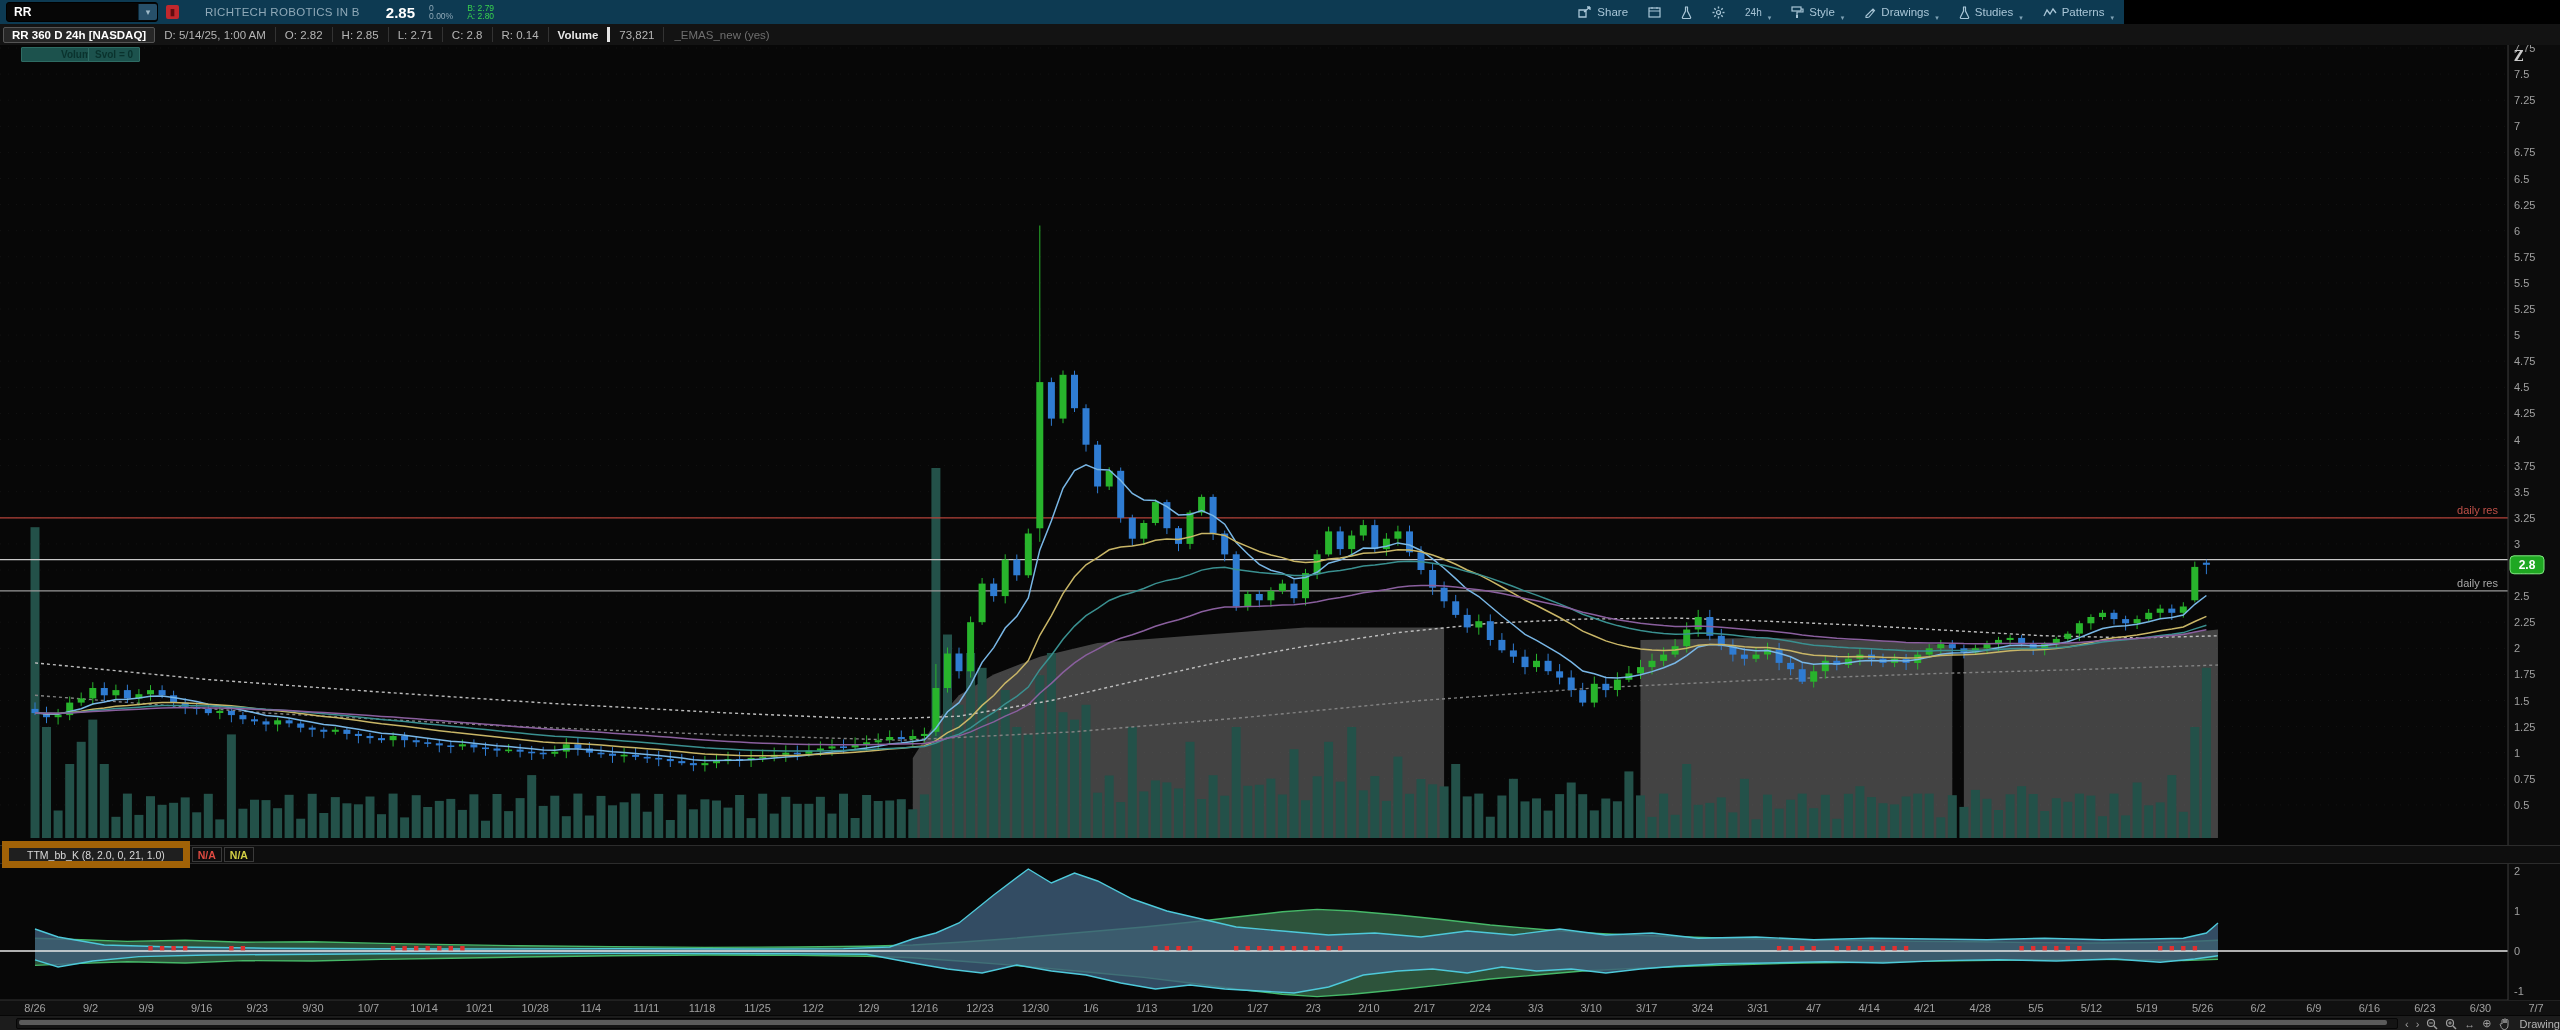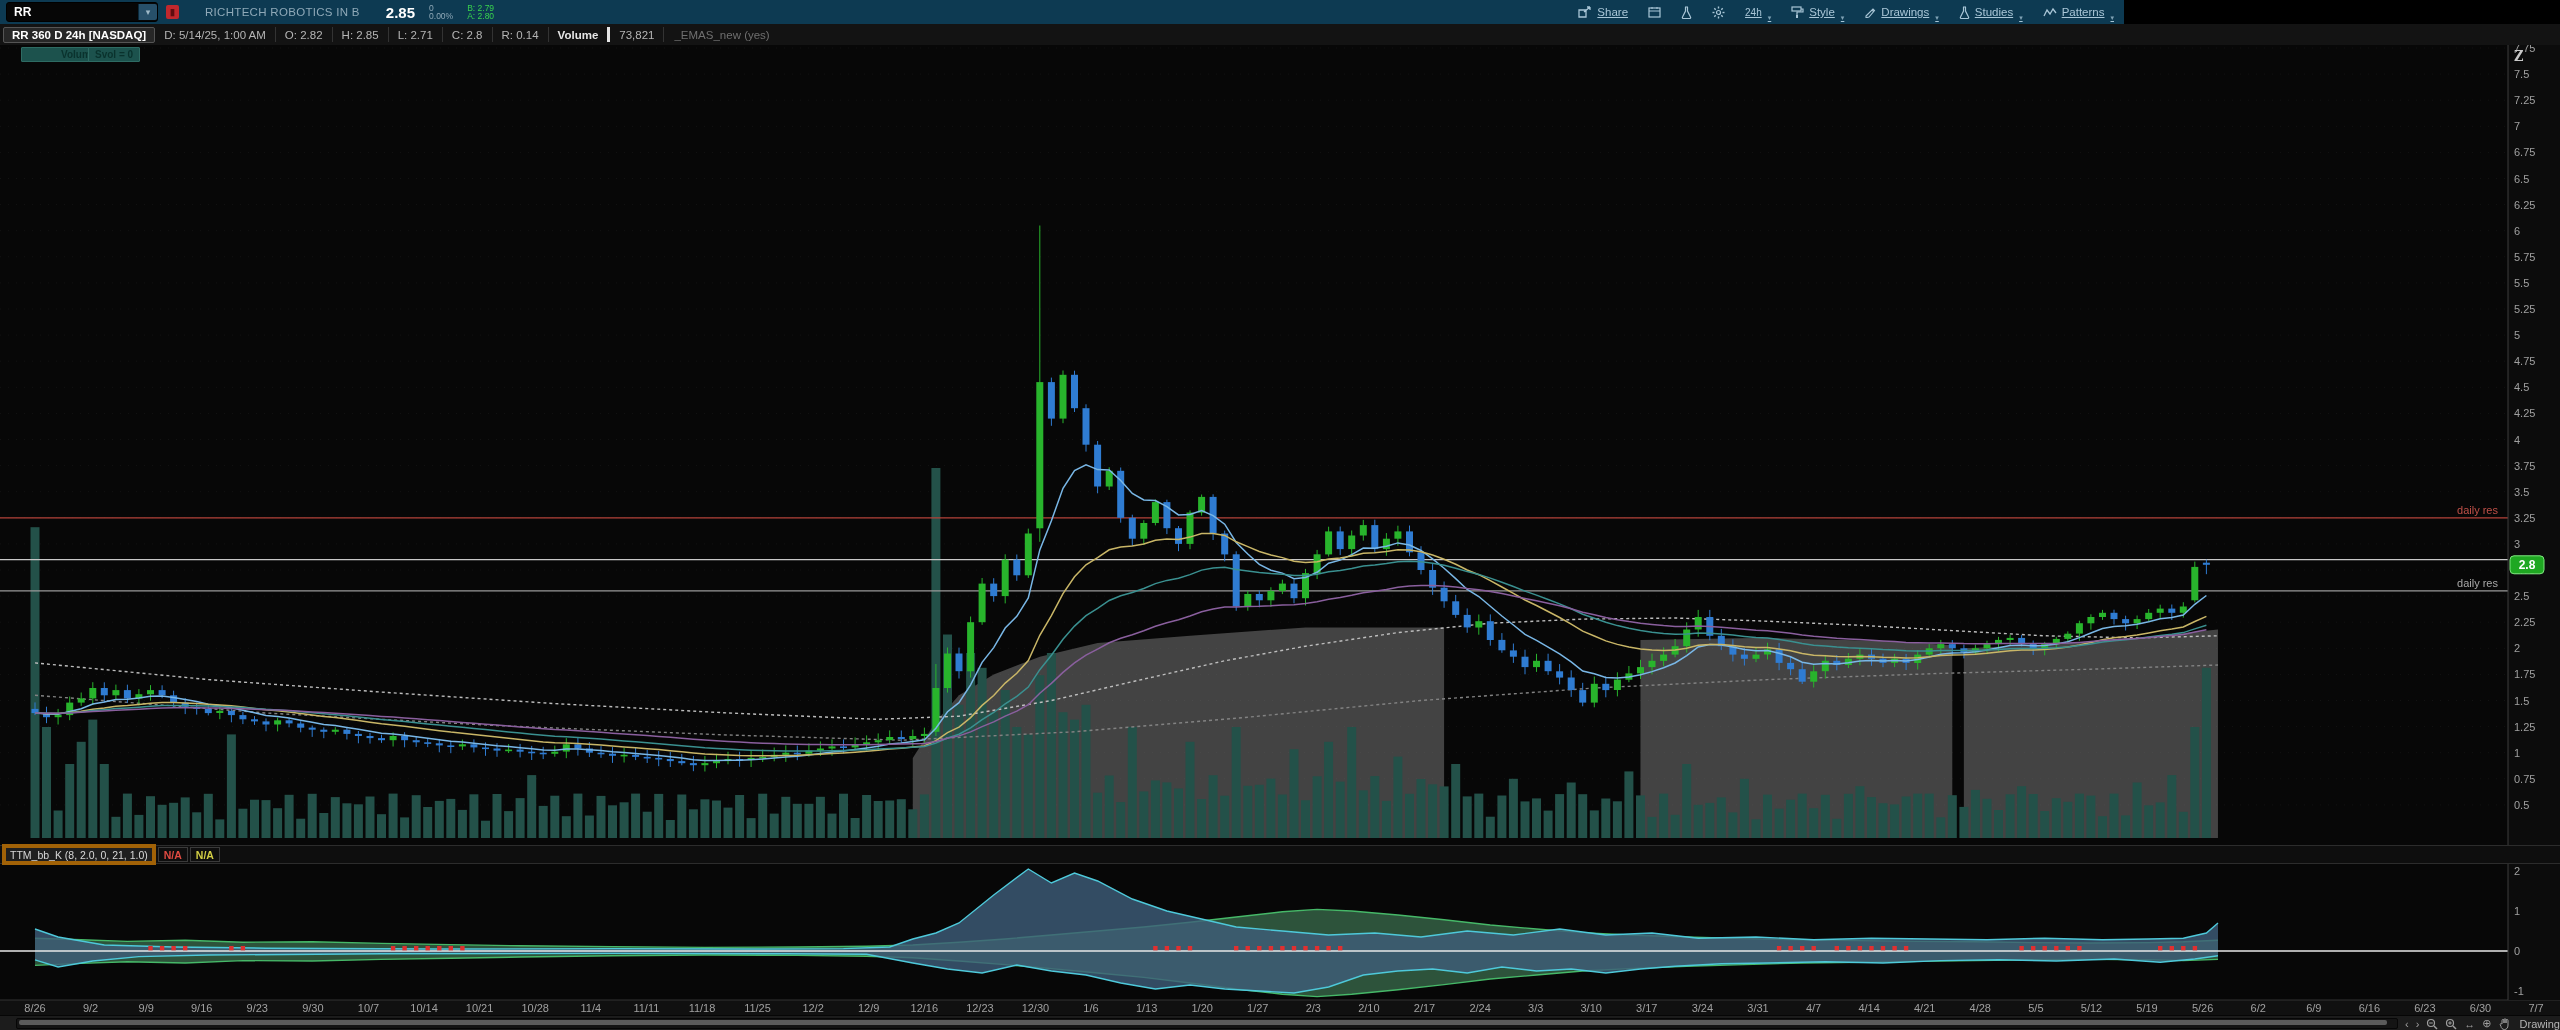--- a/index.html
+++ b/index.html
@@ -12,40 +12,40 @@
   #symbolbox .sym{color:#fff;font-weight:bold;padding-left:7px;flex:1;}
   #symbolbox .dd{width:18px;height:16px;background:#27506a;border-left:1px solid #0a2a3c;
     color:#9fb9c8;font-size:9px;display:flex;align-items:center;justify-content:center;border-radius:0 2px 2px 0;}
   .redicon{width:13px;height:14px;background:#c0282d;border-radius:2px;margin-left:8px;
     display:flex;align-items:center;justify-content:center;color:#5e0d10;font-size:9px;font-weight:bold;}
   .company{color:#8fa9b8;font-size:11.5px;letter-spacing:.3px;margin-left:26px;}
   .lastpx{color:#fff;font-size:15px;font-weight:bold;margin-left:26px;}
   .stack{display:flex;flex-direction:column;line-height:8.5px;font-size:8.5px;margin-left:14px;color:#8fa9b8;}
   .stack.green{color:#39d24e;}
   #topbar .spacer{flex:1;}
-  .tbtn{display:flex;align-items:center;gap:5px;padding:0 10px;height:24px;color:#a9c6d7;font-size:11.5px;cursor:pointer;text-decoration:underline;}
+  .tbtn{display:flex;align-items:center;gap:5px;padding:0 10px;height:24px;color:#a9c6d7;font-size:11.5px;cursor:pointer;}
   .tbtn svg{display:block;}
   .tbtn .chev{font-size:7px;color:#7fa2b5;margin-left:1px;align-self:flex-end;padding-bottom:2px;}
   
   #infobar{position:absolute;left:0;top:24px;width:2560px;height:21px;background:#131313;
     border-bottom:1px solid #2a2a2a;display:flex;align-items:center;font-size:11.5px;color:#b5b5b5;}
   #infobar .title{background:#272727;border:1px solid #555;color:#fff;font-weight:bold;
     padding:1px 8px;margin-left:3px;border-radius:2px;}
   #infobar .cell{padding:0 9px;border-right:1px solid #333;height:15px;display:flex;align-items:center;}
   #infobar .cell:first-of-type{border-left:1px solid #333;}
   #infobar .vlabel{color:#e6e6e6;font-weight:bold;padding:0 9px;}
   #infobar .vval{padding:0 9px;border-left:3px solid #e5e5e5;border-right:1px solid #333;height:15px;display:flex;align-items:center;}
   #infobar .note{color:#6f6f6f;padding:0 10px;}
   
   .pill{position:absolute;top:47px;height:13px;background:#1c524d;border:1px solid #2e6b63;
     color:#0a322d;font-size:10px;font-weight:bold;display:flex;align-items:center;padding:0 6px;border-radius:1px;}
   
   #ttmrow{position:absolute;left:0;top:845px;width:2560px;height:17px;background:#0e0e0e;
     border-top:1px solid #2c2c2c;border-bottom:1px solid #2c2c2c;display:flex;align-items:center;font-size:10.5px;}
-  #ttmrow .lab{background:#1f1f1f;border:4px solid #a16207;color:#d8d8d8;padding:0 4px;margin-left:2px;height:13px;display:flex;align-items:center;}
+  #ttmrow .lab{background:#1f1f1f;border:7px solid #a16207;color:#d8d8d8;padding:0 18px;margin-left:2px;height:13px;display:flex;align-items:center;}
   #ttmrow .na1{color:#e04b42;border:1px solid #3a3a3a;padding:0 5px;margin-left:2px;height:13px;display:flex;align-items:center;font-weight:bold;}
   #ttmrow .na2{color:#d3cf45;border:1px solid #3a3a3a;padding:0 5px;margin-left:2px;height:13px;display:flex;align-items:center;font-weight:bold;}
   
   #statusbar{position:absolute;left:0;top:1015px;width:2560px;height:15px;background:#1c1c1c;
     border-top:1px solid #060606;display:flex;align-items:center;color:#a9a9a9;font-size:11px;}
   #sb-track{position:relative;height:9px;background:#141414;border:1px solid #060606;flex:0 0 2380px;margin-left:16px;border-radius:2px;}
   #sb-thumb{position:absolute;left:2px;top:1px;height:5px;width:2368px;background:#5b5b5b;border-radius:2px;}
   .sbico{margin-left:7px;color:#9f9f9f;display:flex;align-items:center;font-size:11px;cursor:pointer;}
   #drawingset{margin-left:10px;color:#b5b5b5;white-space:nowrap;}
   #leftarrow{position:absolute;left:4px;top:1018px;color:#8a8a8a;font-size:9px;}

